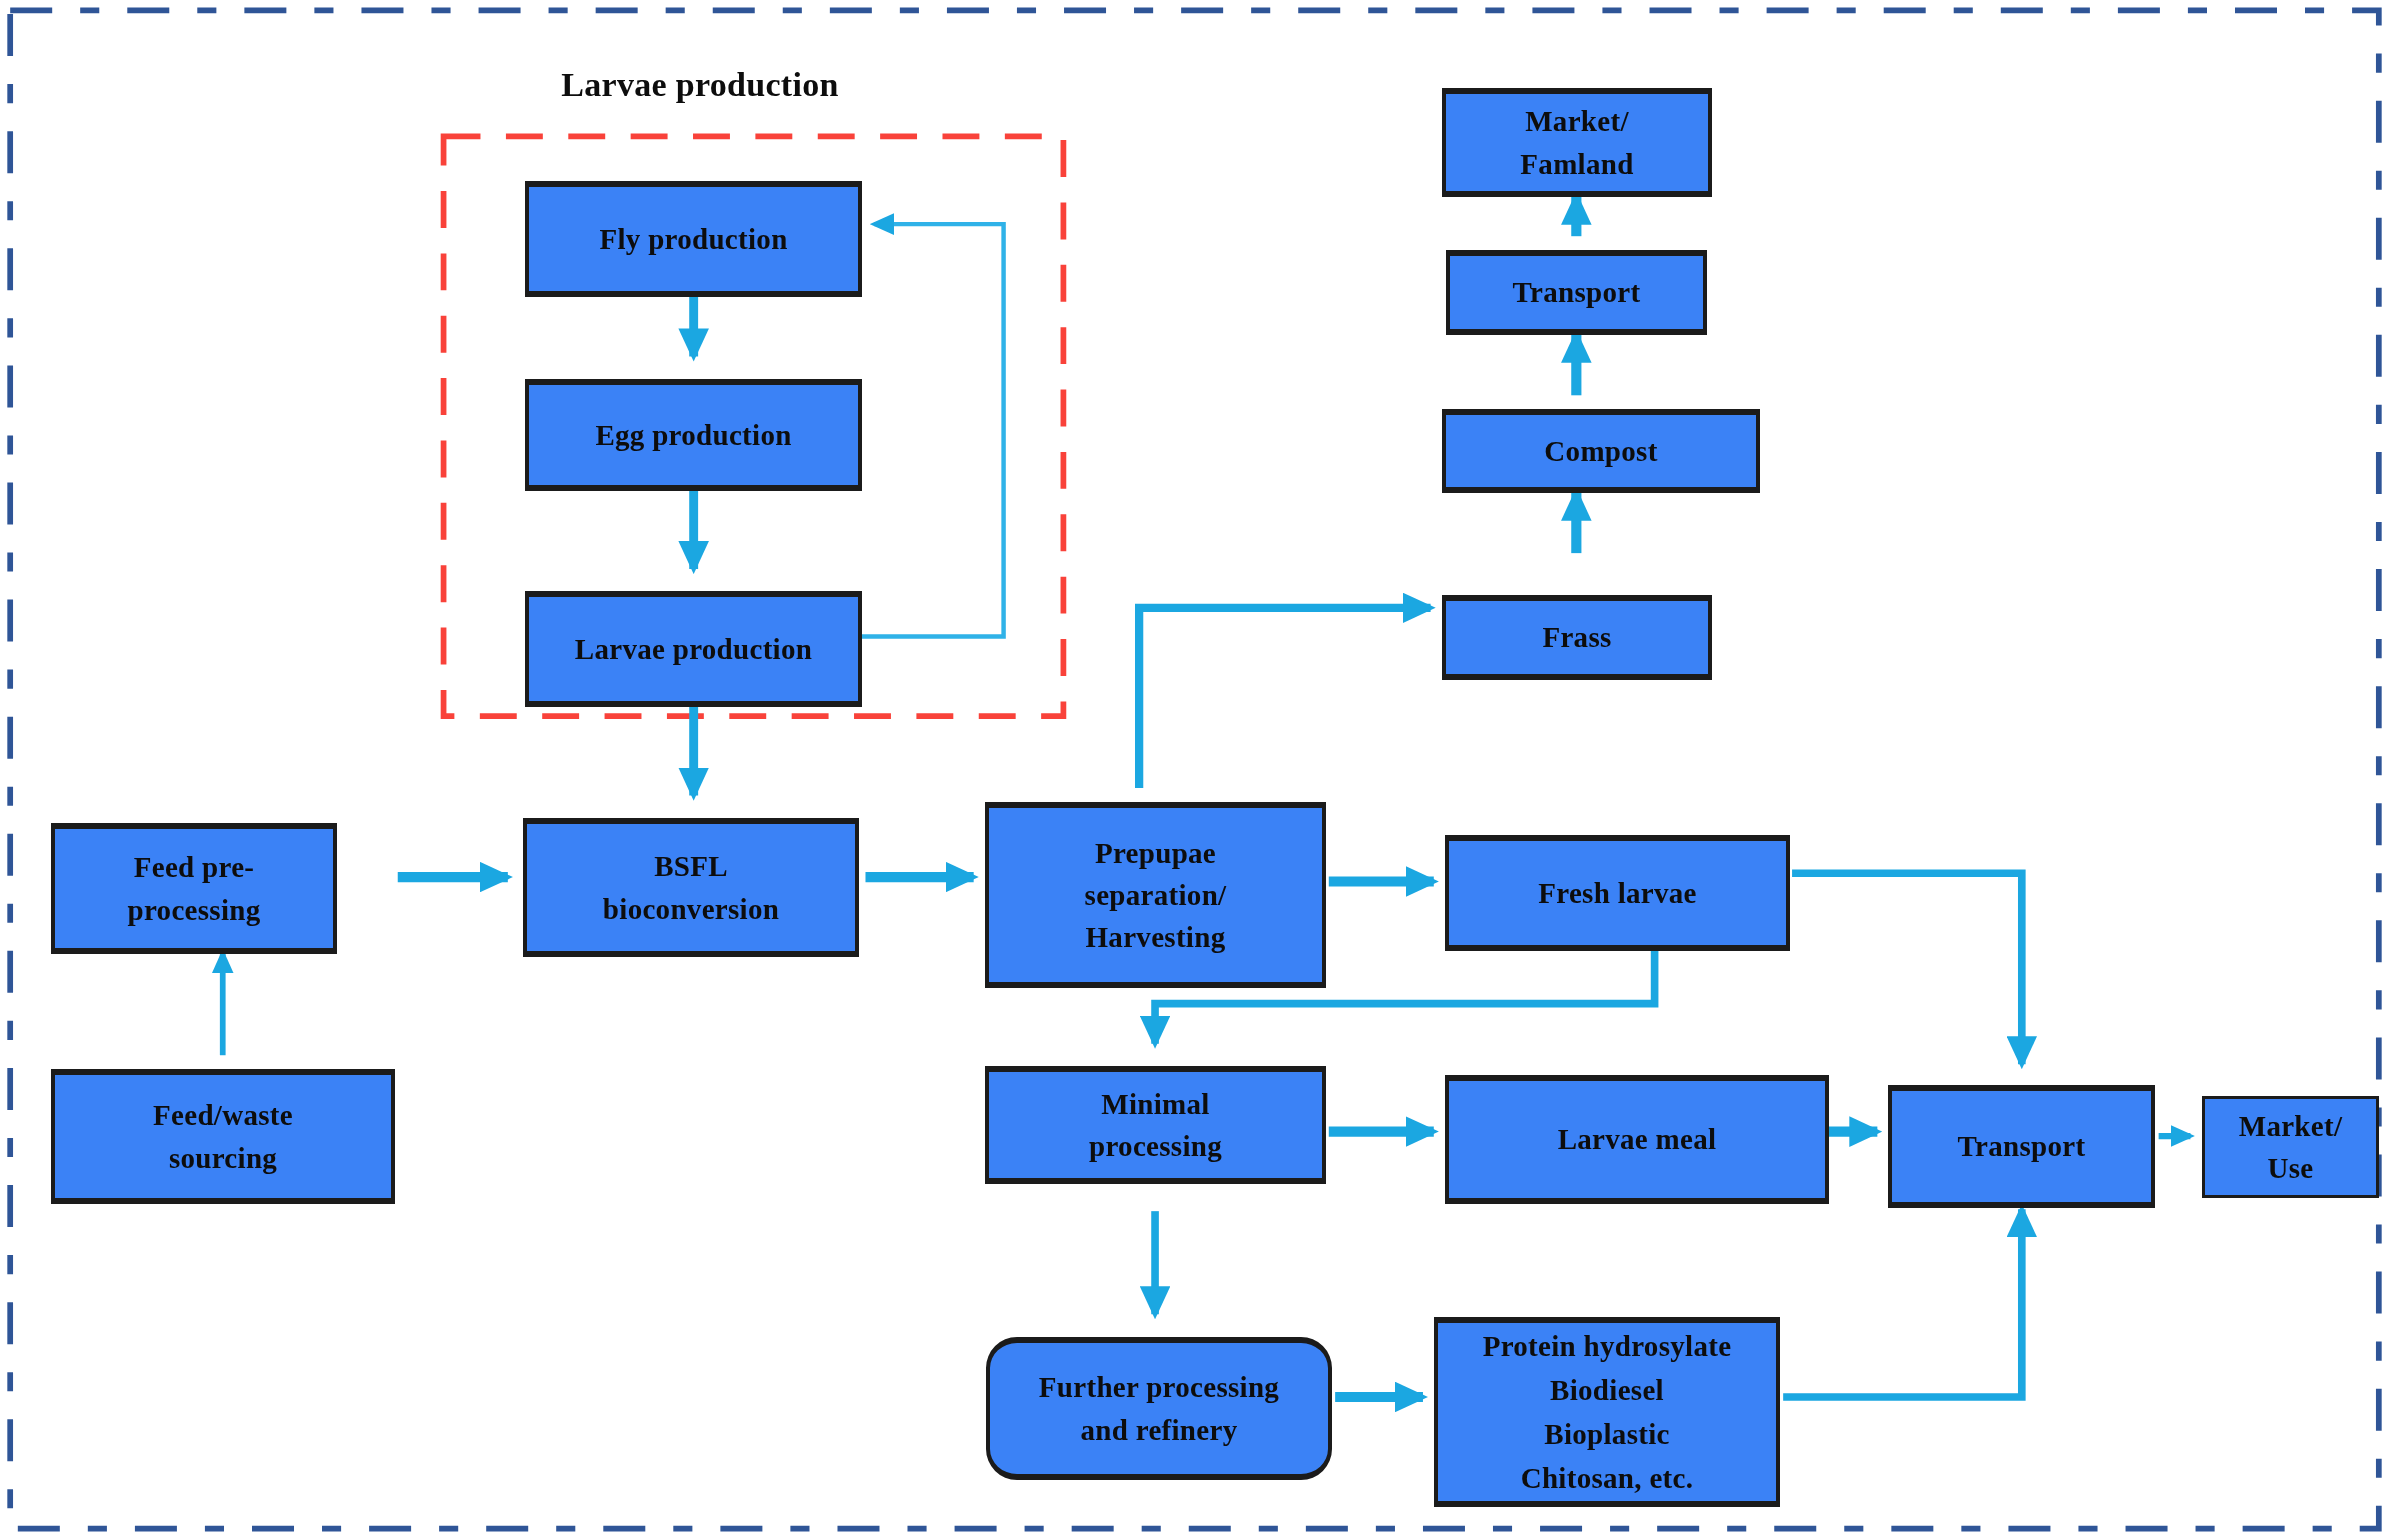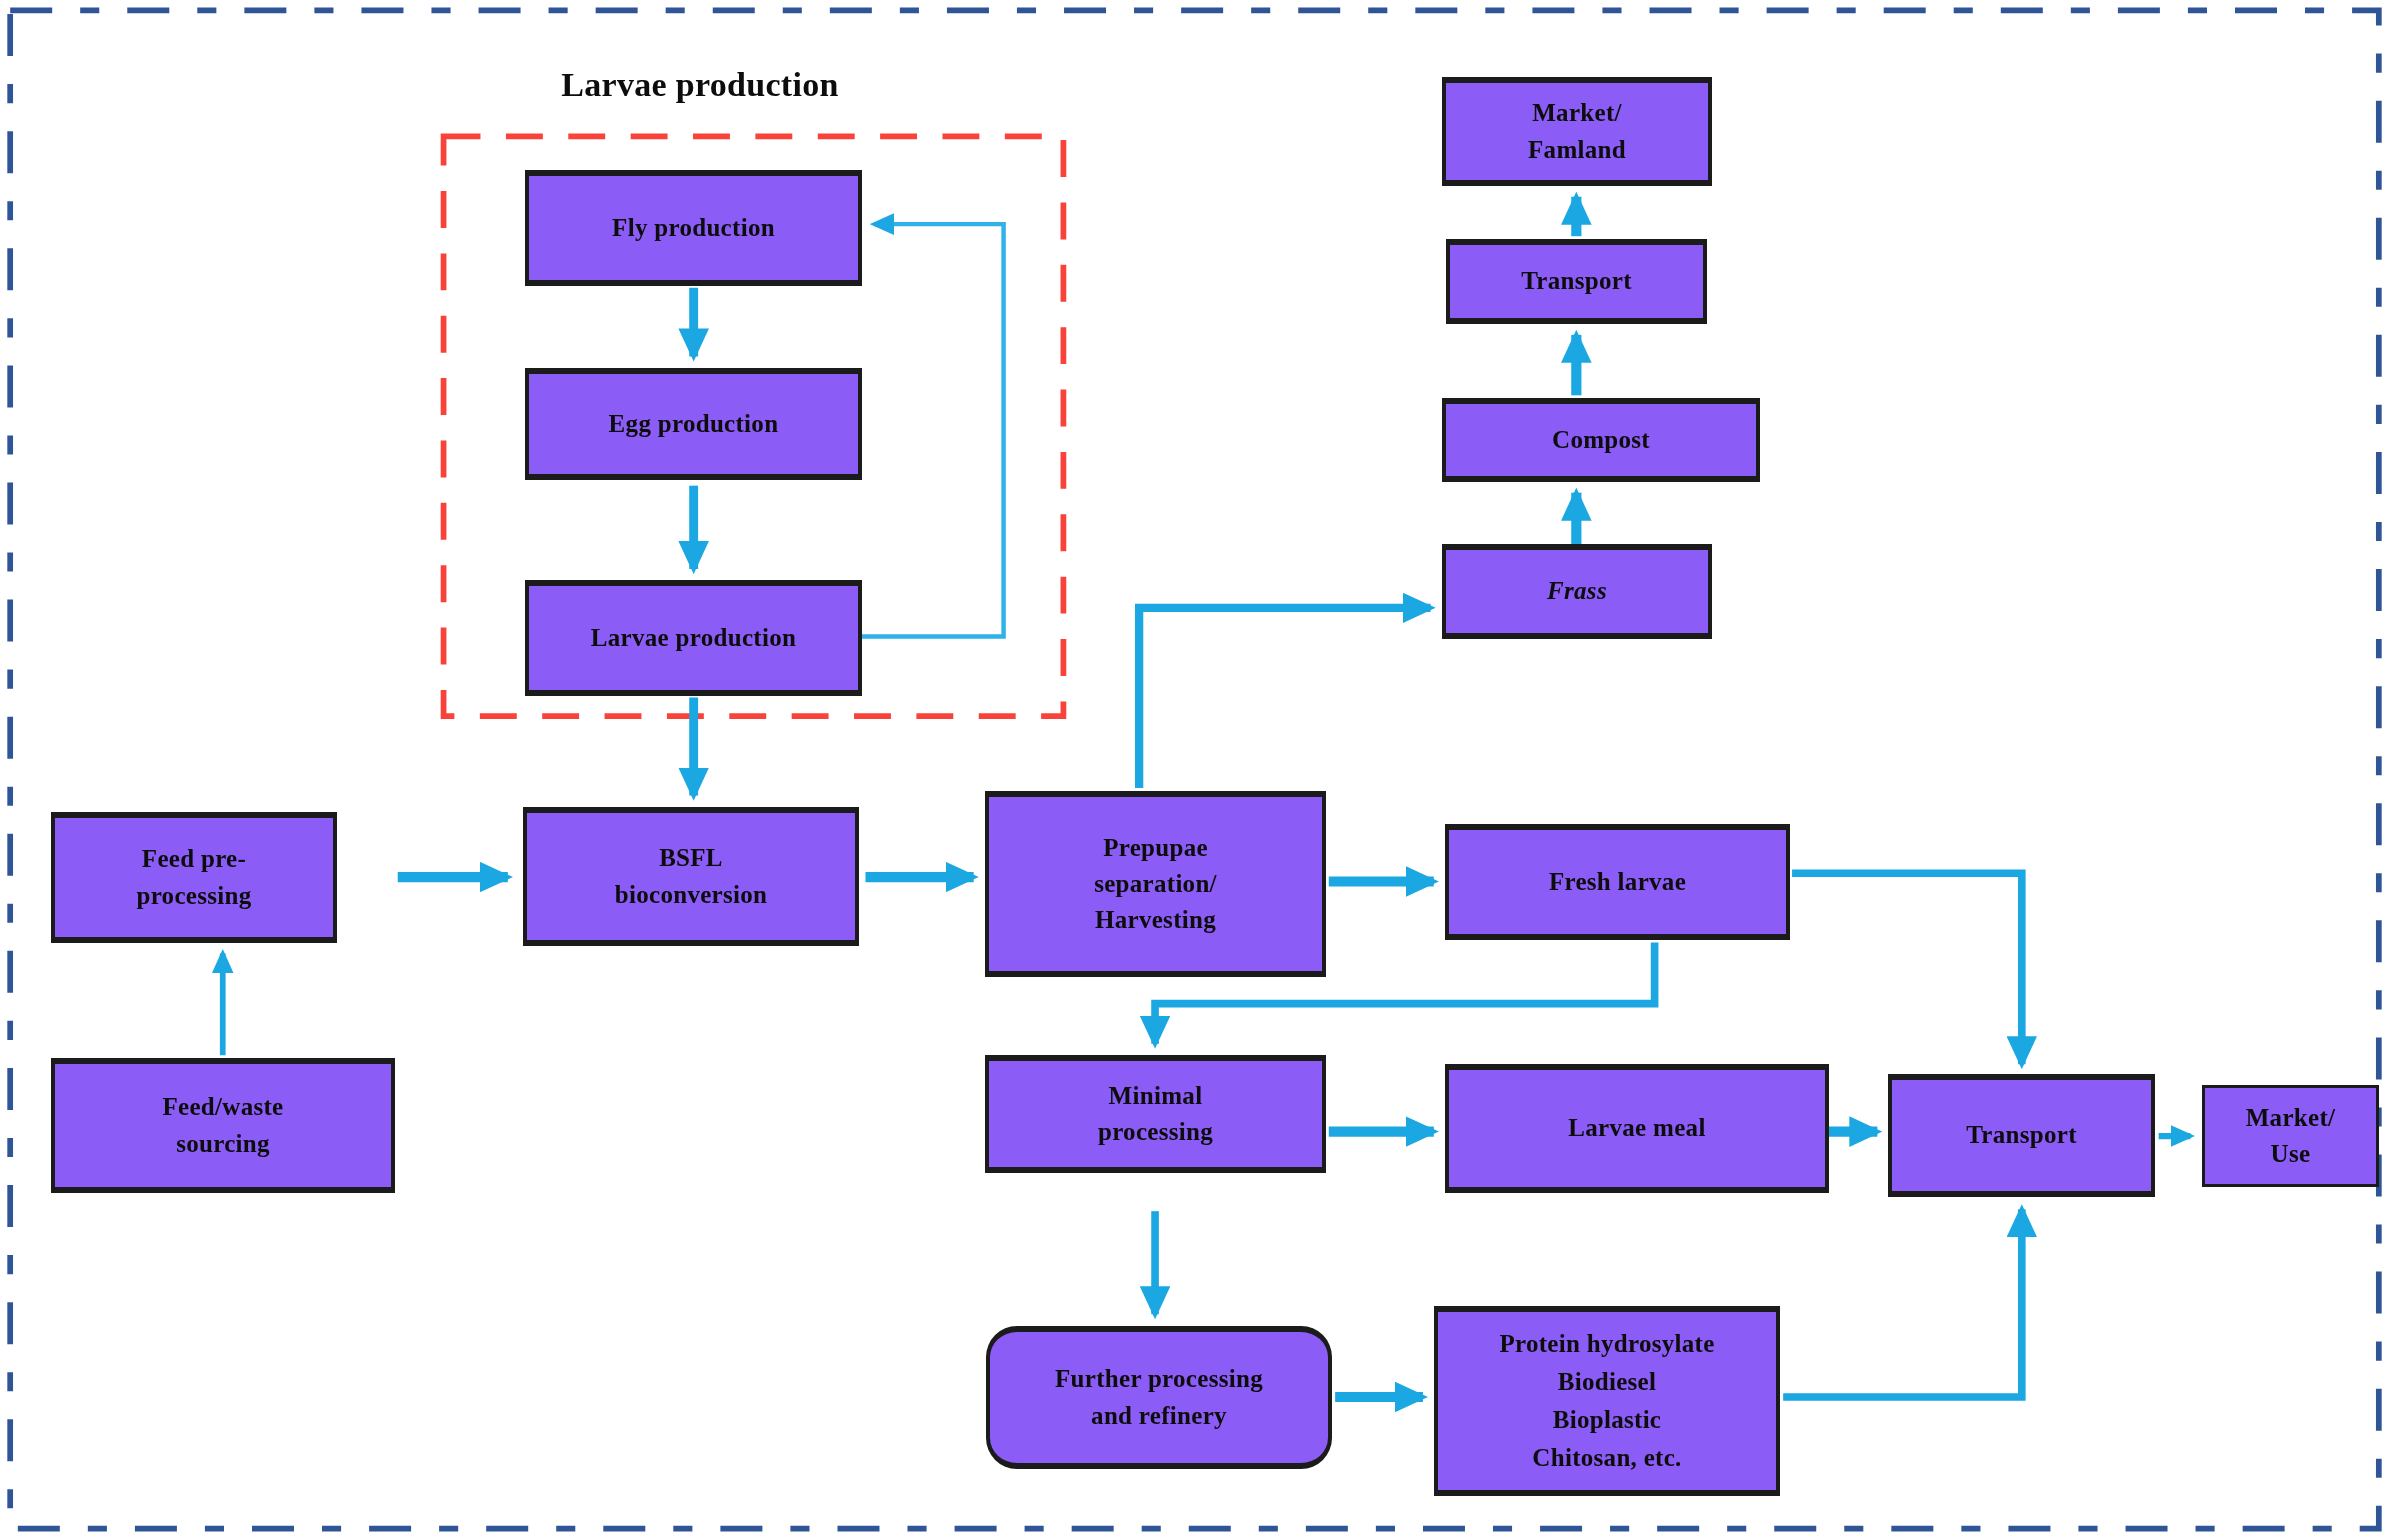--- a/index.html
+++ b/index.html
@@ -10,31 +10,32 @@
     font-family:"Liberation Serif","DejaVu Serif",serif;
     overflow:hidden;
   }
   svg.connectors{
     position:absolute;left:0;top:0;width:2389px;height:1539px;
     z-index:1;
   }
   .node{
     position:absolute;
     box-sizing:border-box;
-    background:#8b5cf6;
+    background:#3b82f6;
     border:4.5px solid #1b1b1b;
     border-top-width:6.4px;
     border-bottom-width:6.4px;
     display:flex;align-items:center;justify-content:center;
     text-align:center;
-    font-size:25px;font-weight:700;color:#0d0d0d;
+    font-size:29px;font-weight:700;color:#0d0d0d;
     line-height:1.45;
     white-space:pre-line;
     z-index:2;
     letter-spacing:0.3px;
+    margin-top:11px;
   }
   .node.thin{border-width:3.2px;}
   .group-label{
     position:absolute;
     text-align:center;
     font-size:34px;font-weight:700;color:#0d0d0d;
     z-index:2;
     letter-spacing:0.3px;
   }
   .protein-node{line-height:1.52;}
@@ -87,21 +88,21 @@
   <div class="group-label" style="left:522px;top:66px;width:356px;">Larvae production</div>
 
   <div class="node" style="left:525px;top:170px;width:337px;height:116px;">Fly production</div>
   <div class="node" style="left:525px;top:368px;width:337px;height:112px;">Egg production</div>
   <div class="node" style="left:525px;top:580px;width:337px;height:116px;">Larvae production</div>
 
   <div class="node" style="left:1442px;top:77px;width:270px;height:109px;">Market/
 Famland</div>
   <div class="node" style="left:1446px;top:239px;width:261px;height:85px;">Transport</div>
   <div class="node" style="left:1442px;top:398px;width:318px;height:84px;">Compost</div>
-  <div class="node" style="left:1442px;top:544px;width:270px;height:95px;font-style:italic;">Frass</div>
+  <div class="node" style="left:1442px;top:584px;width:270px;height:85px;">Frass</div>
 
   <div class="node" style="left:51px;top:812px;width:286px;height:131px;">Feed pre-
 processing</div>
   <div class="node" style="left:523px;top:807px;width:336px;height:139px;">BSFL
 bioconversion</div>
   <div class="node" style="left:985px;top:791px;width:341px;height:186px;">Prepupae
 separation/
 Harvesting</div>
   <div class="node" style="left:51px;top:1058px;width:344px;height:135px;">Feed/waste
 sourcing</div>

